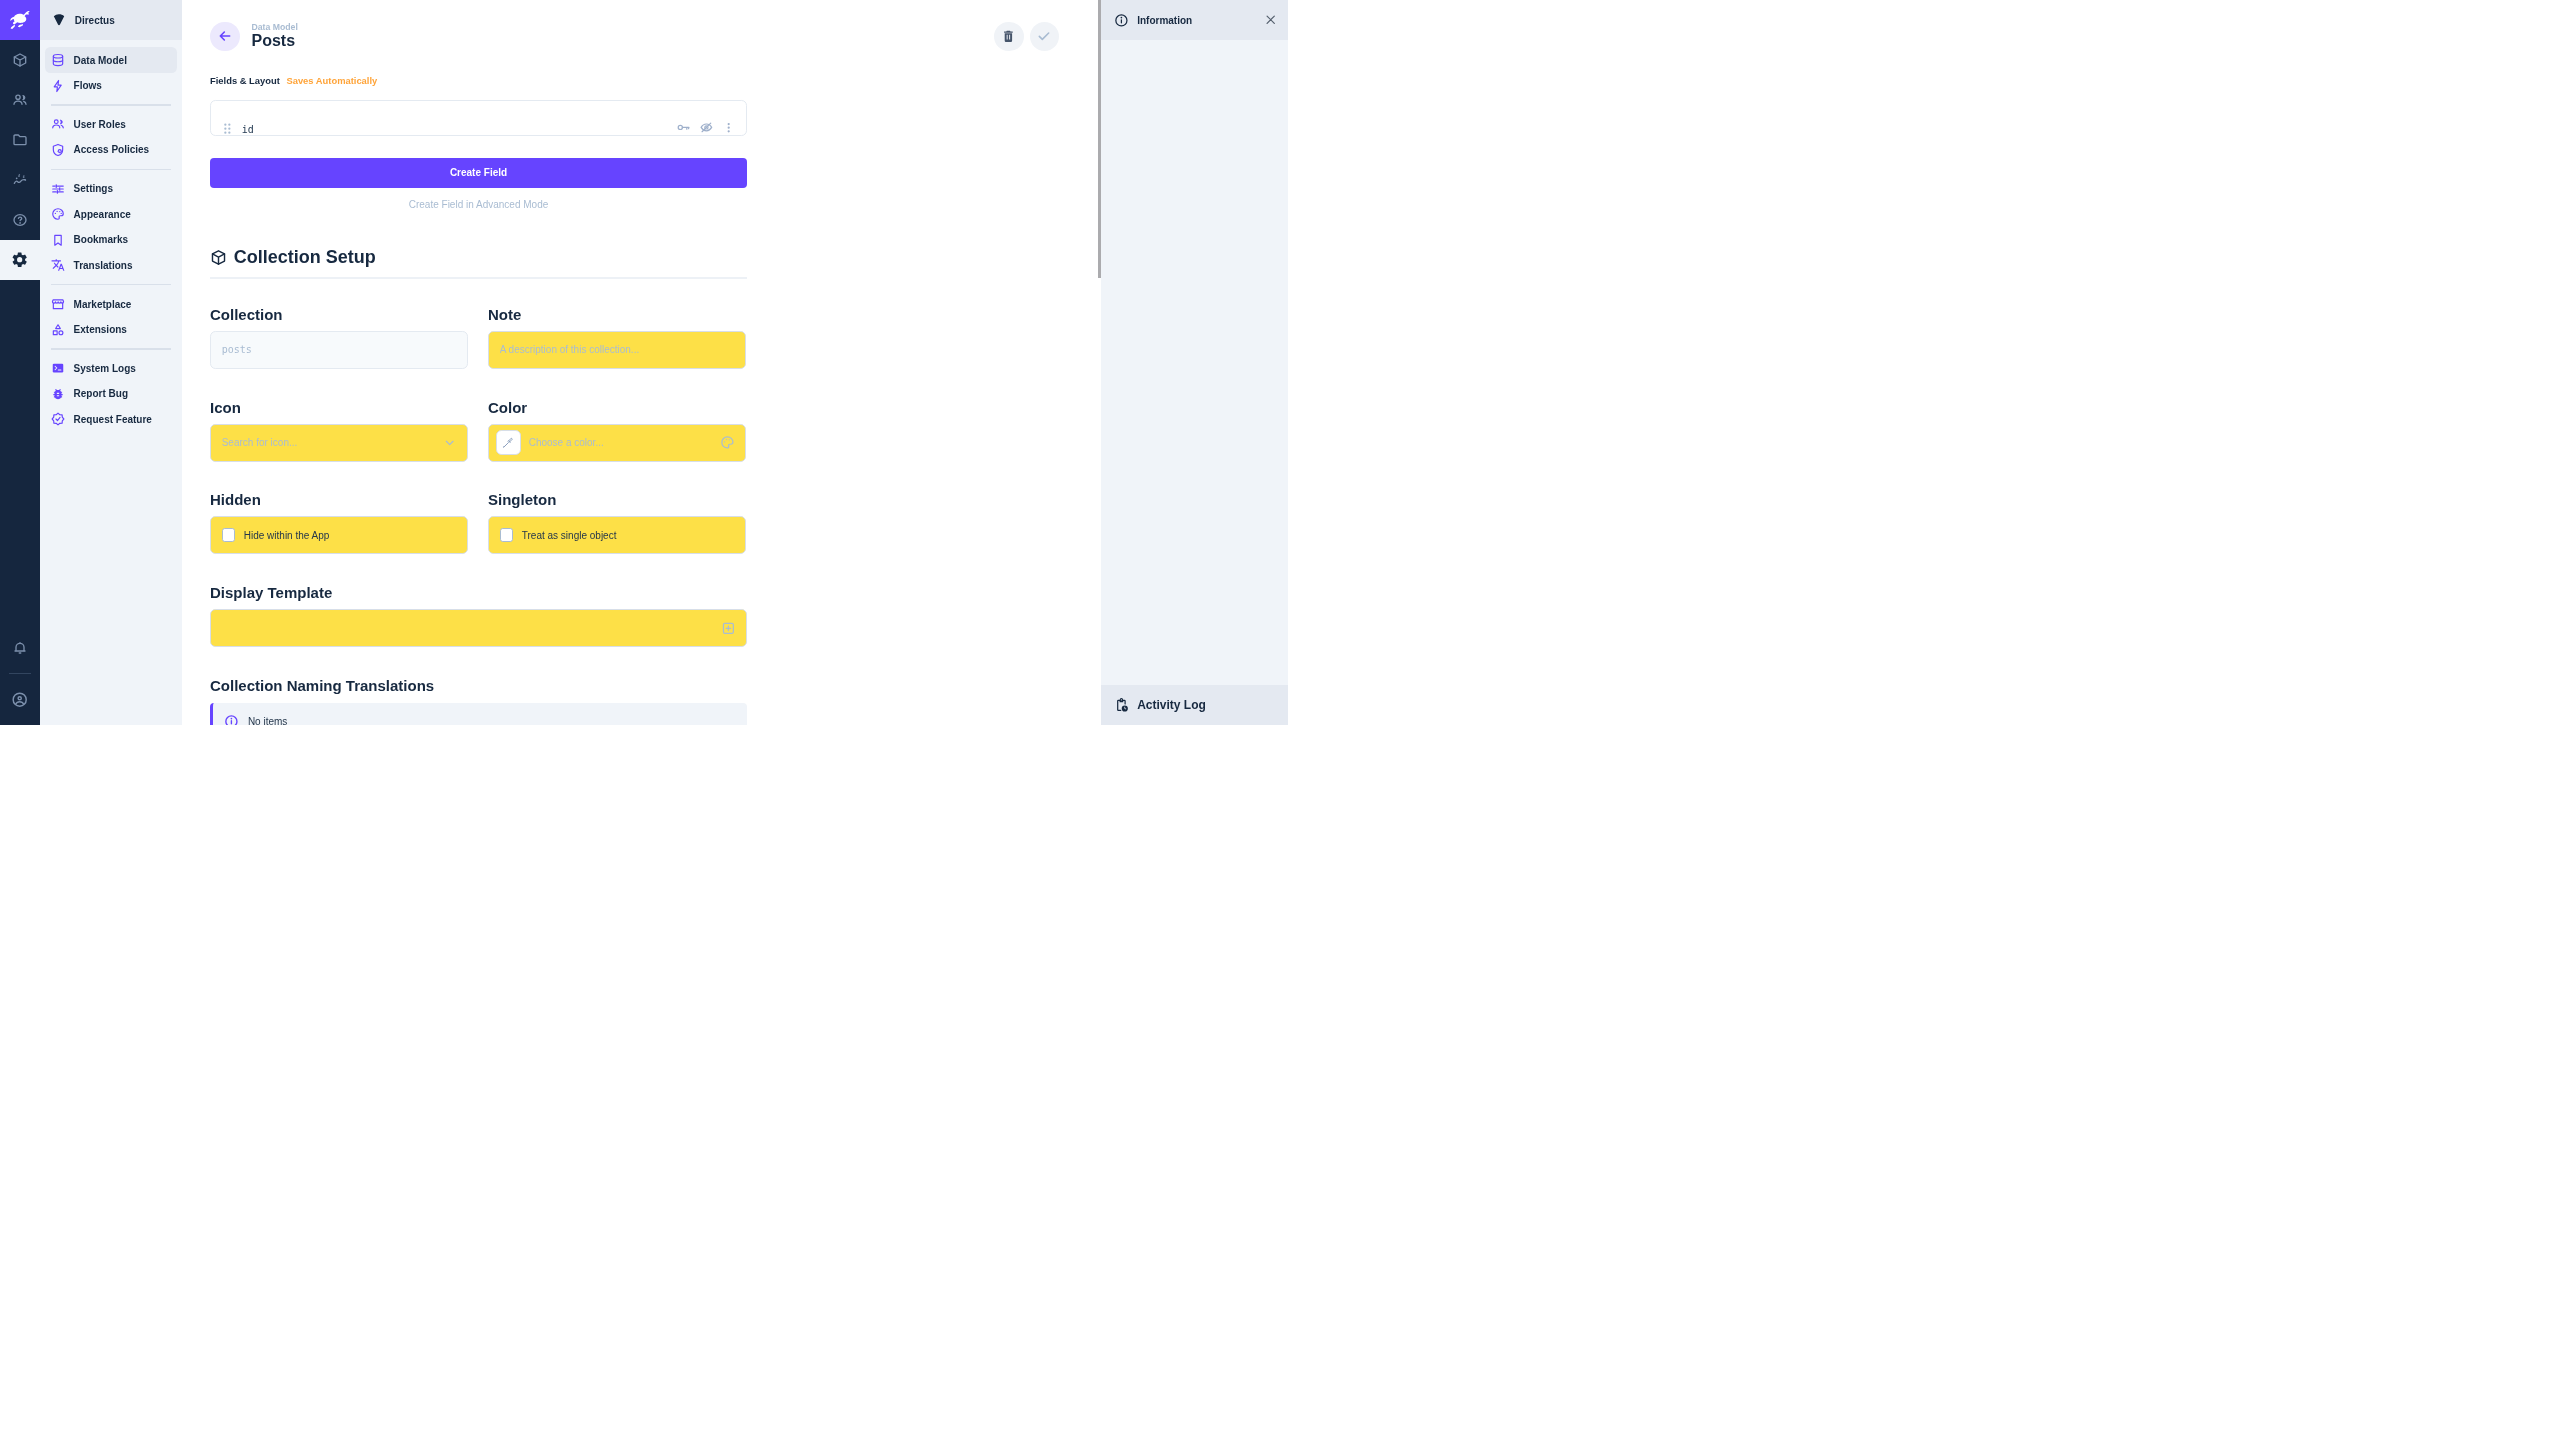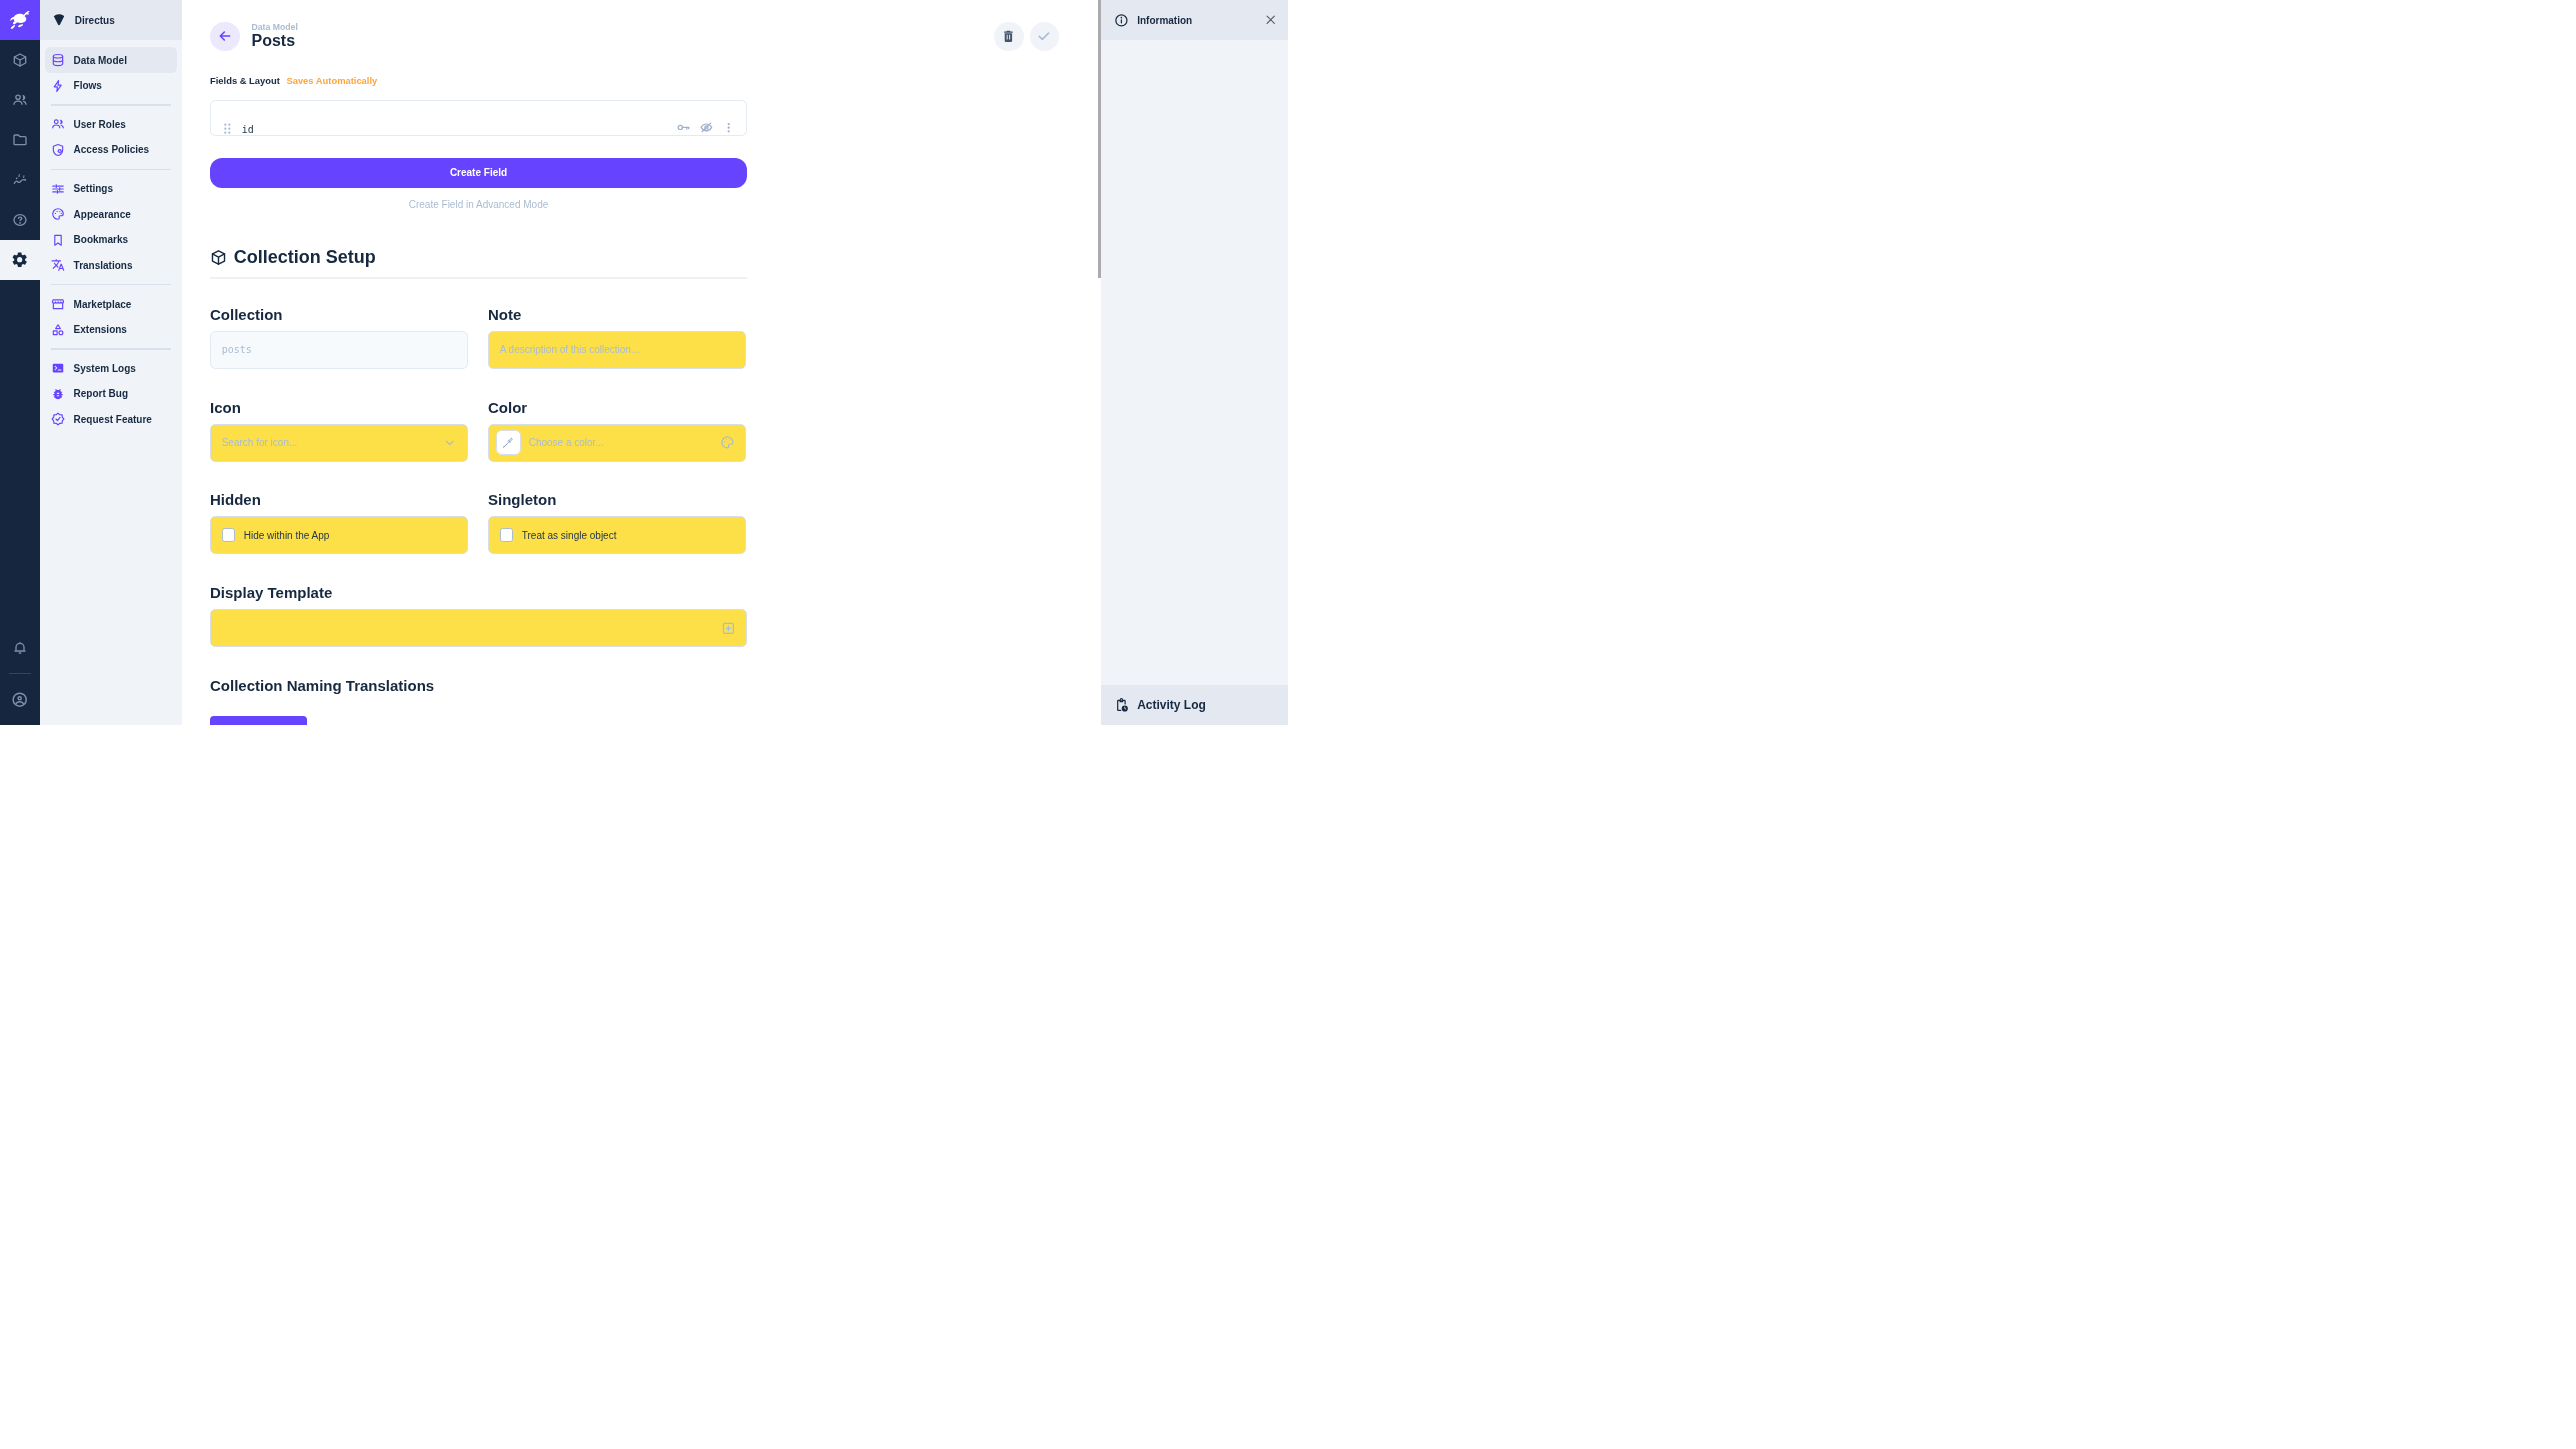--- a/index.html
+++ b/index.html
@@ -90,21 +90,21 @@
     border:1.3px solid #E4EAF1; border-radius:5.4px; background:#fff;
     display:flex; align-items:flex-end; padding:0 10.7px; gap:9.4px;
   }
   .drag-handle { color:#A9BCD2; cursor:grab; }
   .field-name { font-family:"DejaVu Sans Mono", monospace; font-size:10px; color:#243A52; flex:1; cursor:pointer; }
   .field-icons { display:flex; align-items:center; gap:8px; color:#9FB0CB; }
   .field-icons > span { cursor:pointer; display:flex; }
 
   .create-field-btn {
     margin-top:22px; width:537px; height:29.5px;
-    background:#6644FF; border:none; border-radius:12px;
+    background:#6644FF; border:none; border-radius:4px;
     color:#fff; font-size:10px; font-weight:600;
     font-family:"Liberation Sans", sans-serif;
     cursor:pointer;
   }
   .advanced-link {
     margin-top:11.4px; width:537px; text-align:center;
     color:#A9BCD2; font-size:10px; font-weight:400; cursor:pointer;
   }
 
   .setup-heading {
@@ -574,20 +574,30 @@
               <path d="M12 8.5v7M8.5 12h7"></path>
             </svg>
           </span>
         </div>
       </div>
     </div>
 
     
     <div style="margin-top:30px">
       <div class="fld-label">Collection Naming Translations</div>
+      <div class="notice">
+        <span class="n-ic">
+          <svg width="14.8" height="14.8" viewBox="0 0 24 24" fill="none" stroke="currentColor" stroke-width="2.2">
+            <circle cx="12" cy="12" r="9"></circle>
+            <path d="M12 11v5" stroke-linecap="round"></path>
+            <path d="M12 7.5v.01" stroke-width="2.6" stroke-linecap="round"></path>
+          </svg>
+        </span>
+        <span class="notice-text">No items</span>
+      </div>
       <button class="create-new-btn">Create New</button>
     </div>
 
   </div>
 </main>
 
 <aside class="right-sidebar">
   <div class="rs-header">
     <span>
       <svg width="14.8" height="14.8" viewBox="0 0 24 24" fill="none" stroke="#172940" stroke-width="2">

